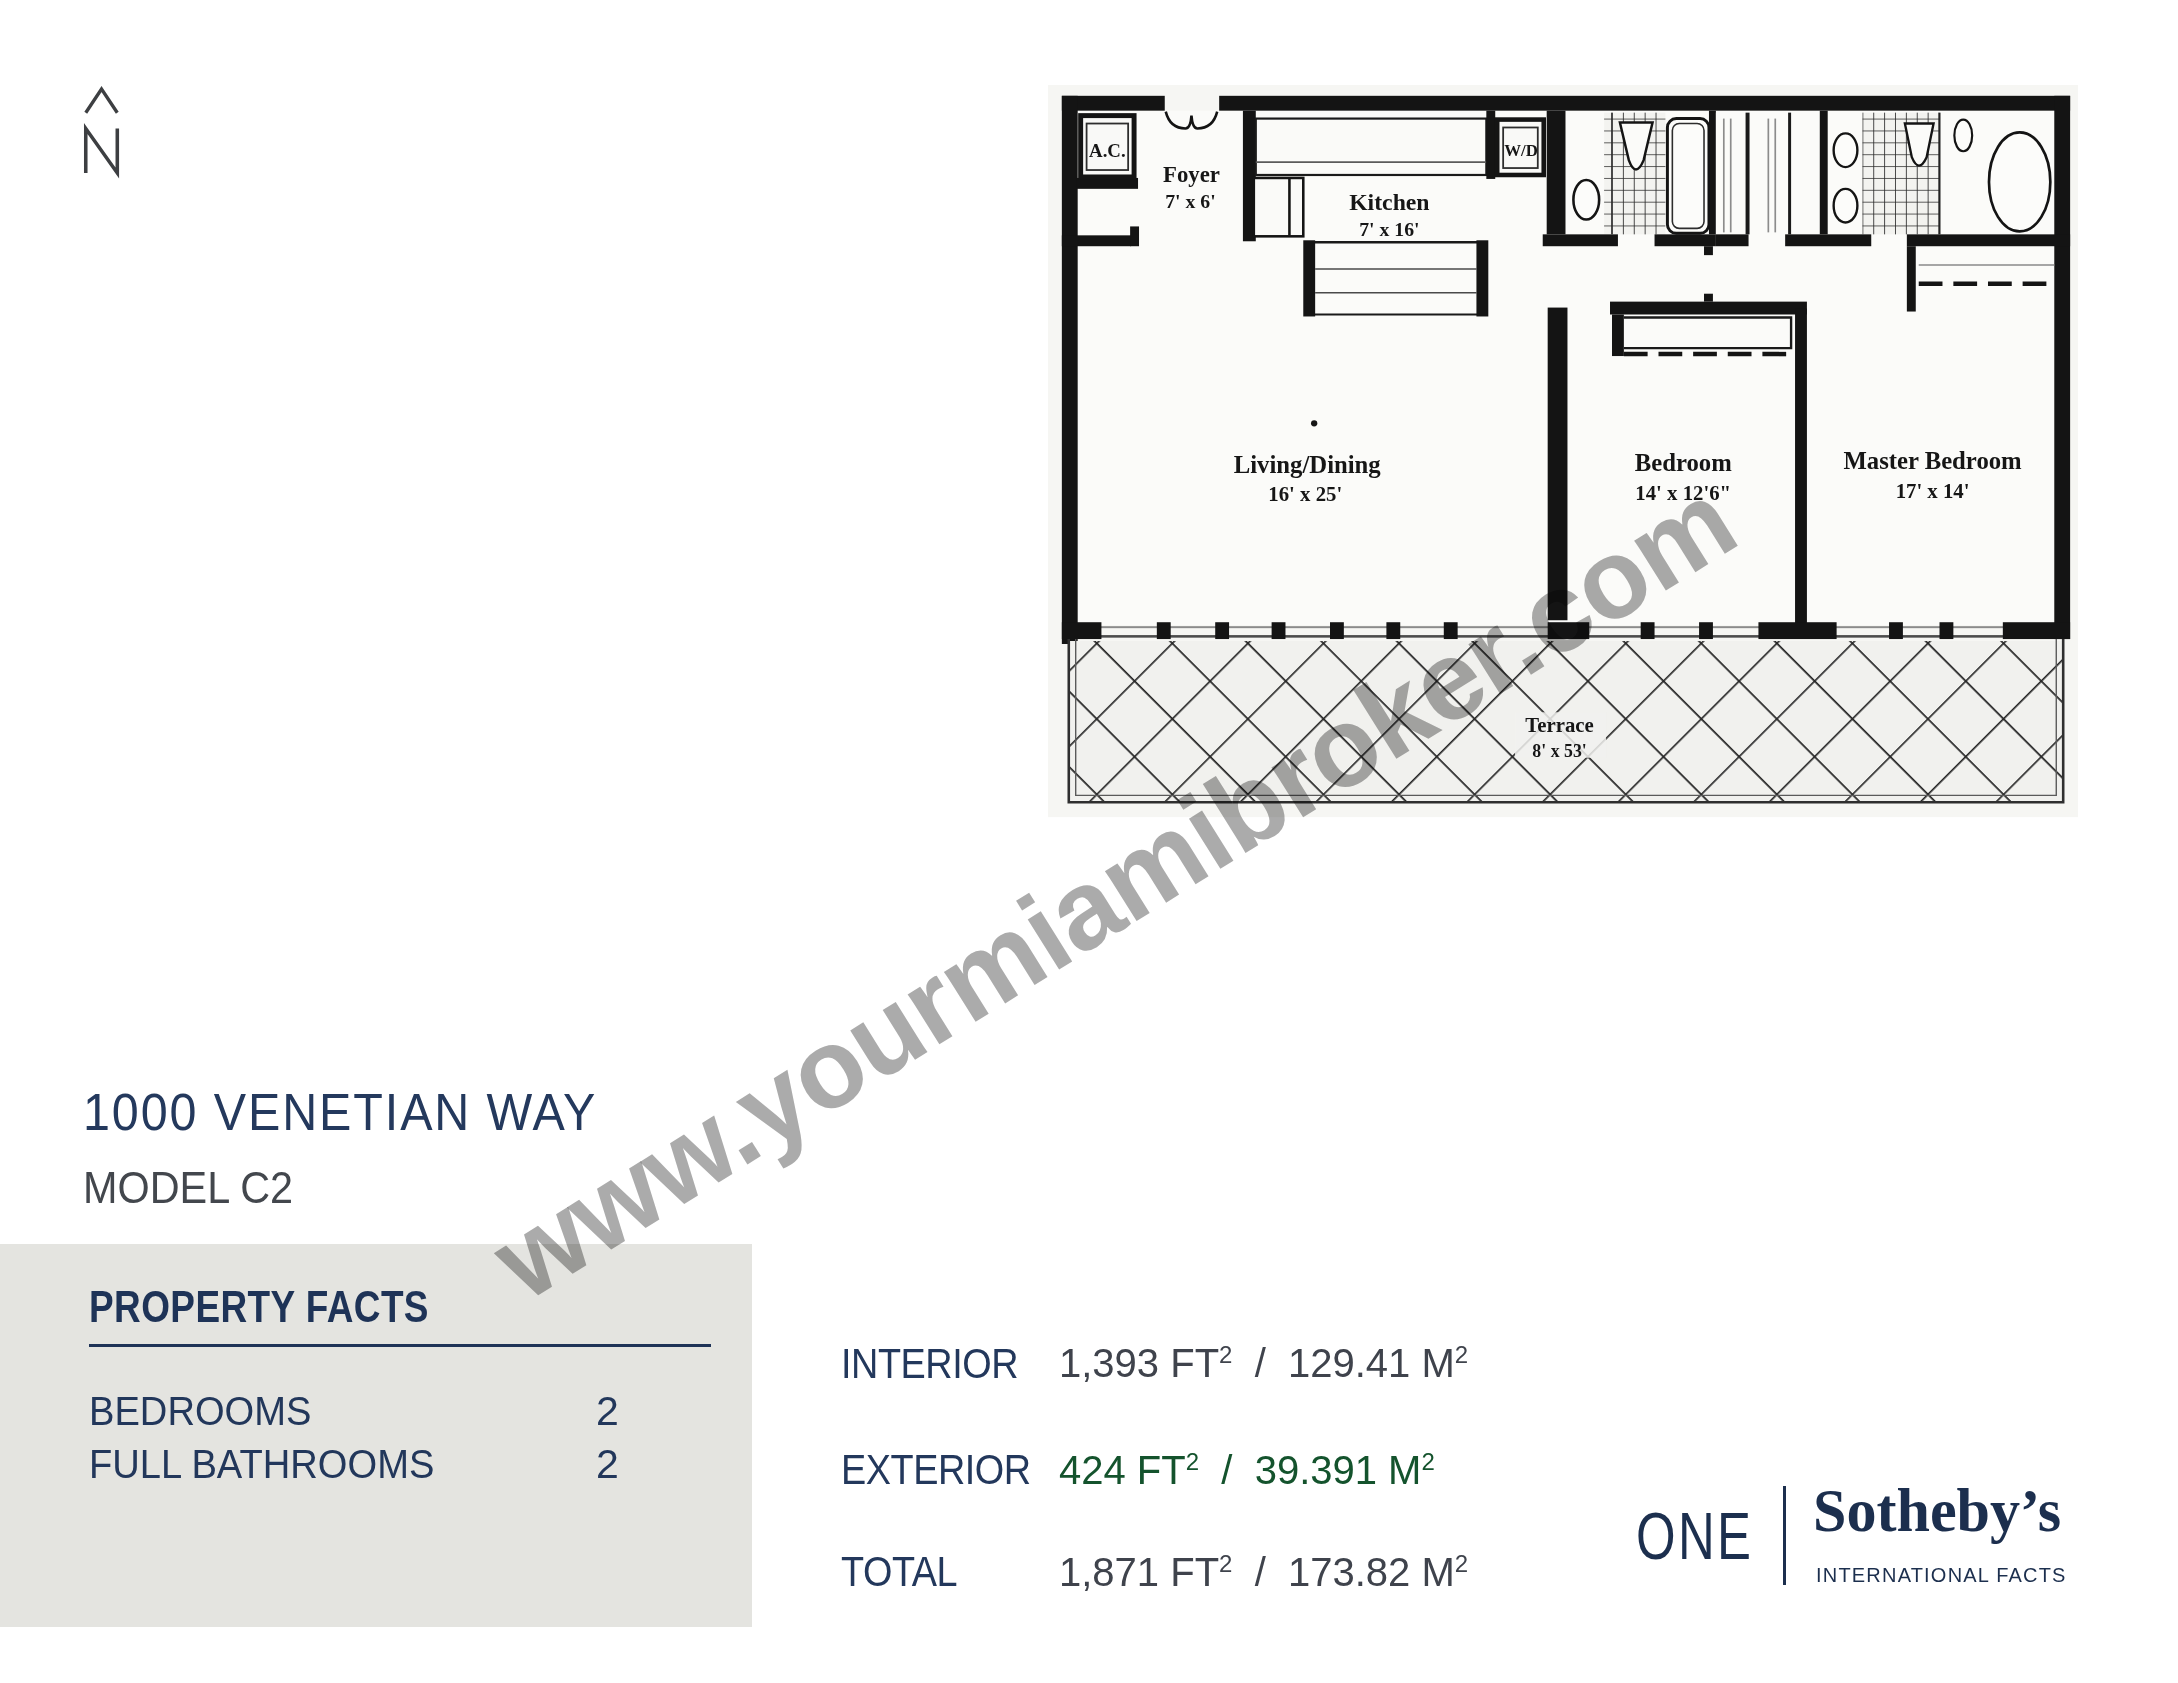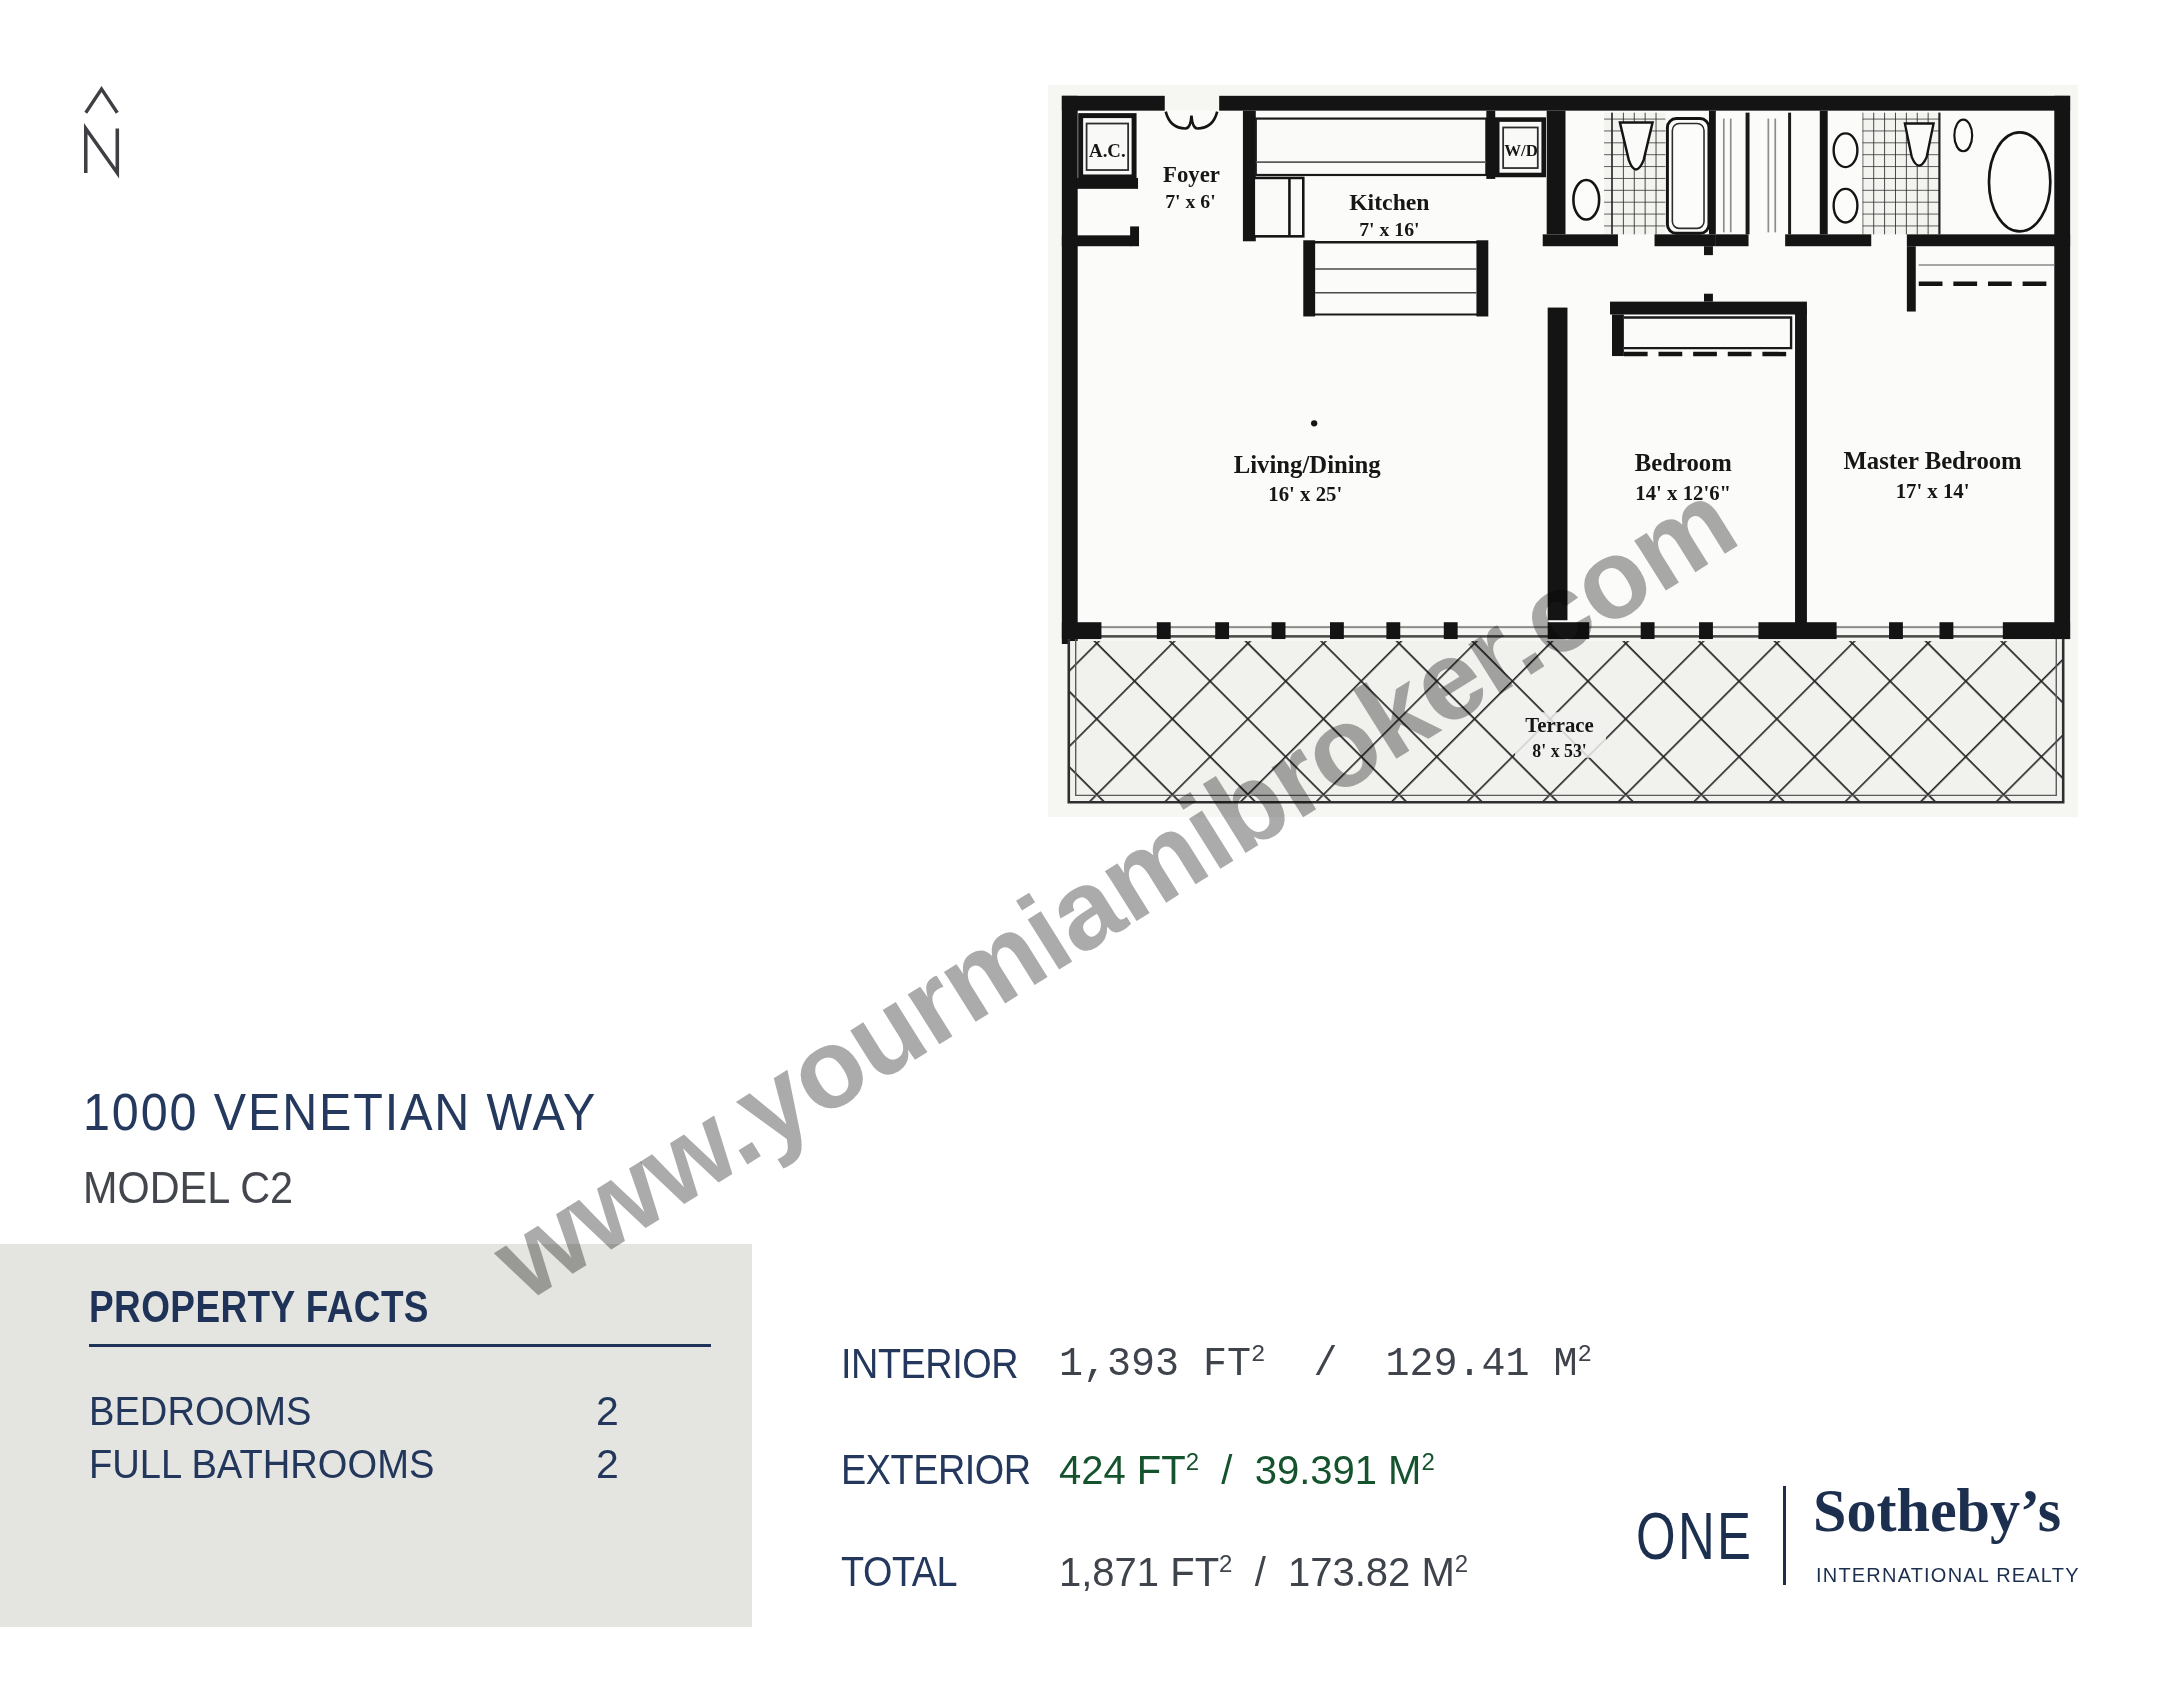--- a/index.html
+++ b/index.html
@@ -218,31 +218,31 @@
 
 <div class="abs" style="left:89px;top:1344px;width:622px;height:3px;background:#1e3357;z-index:2;"></div>
 
 <div class="abs" style="left:89px;top:1388px;font-size:41px;color:#22375b;letter-spacing:0px;transform:scaleX(0.93);transform-origin:0 0;z-index:2;">BEDROOMS</div>
 <div class="abs" style="left:596px;top:1388px;font-size:41px;color:#22375b;z-index:2;">2</div>
 
 <div class="abs" style="left:89px;top:1441px;font-size:41px;color:#22375b;letter-spacing:0px;transform:scaleX(0.93);transform-origin:0 0;z-index:2;">FULL BATHROOMS</div>
 <div class="abs" style="left:596px;top:1441px;font-size:41px;color:#22375b;z-index:2;">2</div>
 
 <div class="abs" style="left:841px;top:1340px;font-size:42px;color:#23385c;letter-spacing:-0.5px;transform:scaleX(0.9);transform-origin:0 0;">INTERIOR</div>
-<div class="abs" style="left:1059px;top:1341px;font-size:40px;color:#3f434c;font-family:Liberation Mono, monospace;">1,393 FT<sup style="font-size:24px;">2</sup>&nbsp;&nbsp;/&nbsp;&nbsp;129.41 M<sup style="font-size:24px;">2</sup></div>
+<div class="abs" style="left:1059px;top:1341px;font-size:40px;color:#3f434c;">1,393 FT<sup style="font-size:24px;">2</sup>&nbsp;&nbsp;/&nbsp;&nbsp;129.41 M<sup style="font-size:24px;">2</sup></div>
 
 <div class="abs" style="left:841px;top:1446px;font-size:42px;color:#23385c;letter-spacing:-0.5px;transform:scaleX(0.9);transform-origin:0 0;">EXTERIOR</div>
 <div class="abs" style="left:1059px;top:1448px;font-size:40px;color:#14532d;">424 FT<sup style="font-size:24px;">2</sup>&nbsp;&nbsp;/&nbsp;&nbsp;39.391 M<sup style="font-size:24px;">2</sup></div>
 
 <div class="abs" style="left:841px;top:1548px;font-size:42px;color:#23385c;letter-spacing:-0.5px;transform:scaleX(0.9);transform-origin:0 0;">TOTAL</div>
 <div class="abs" style="left:1059px;top:1550px;font-size:40px;color:#3f434c;text-align:right;">1,871 FT<sup style="font-size:24px;">2</sup>&nbsp;&nbsp;/&nbsp;&nbsp;173.82 M<sup style="font-size:24px;">2</sup></div>
 
 <div class="abs" style="left:1634px;top:1480px;width:554px;height:129px;">
 
   <div class="abs" style="left:2px;top:17px;font-size:67px;color:#1c2f4e;letter-spacing:3px;transform:scaleX(0.76);transform-origin:0 0;">ONE</div>
 
   <div class="abs" style="left:149px;top:6px;width:2.6px;height:99px;background:#1c2f4e;"></div>
 
   <div class="abs" style="left:179px;top:-4px;font-size:61px;font-family:'Liberation Serif',serif;font-weight:bold;color:#1c2f4e;white-space:nowrap;transform:scaleX(0.985);transform-origin:0 0;">Sotheby’s</div>
 
-  <div class="abs" style="left:182px;top:84px;font-size:20px;color:#1c2f4e;letter-spacing:1.2px;white-space:nowrap;">INTERNATIONAL REALTY</div>
+  <div class="abs" style="left:182px;top:84px;font-size:20px;color:#1c2f4e;letter-spacing:1.2px;white-space:nowrap;">INTERNATIONAL FACTS</div>
 </div>
 
 
 </body></html>

